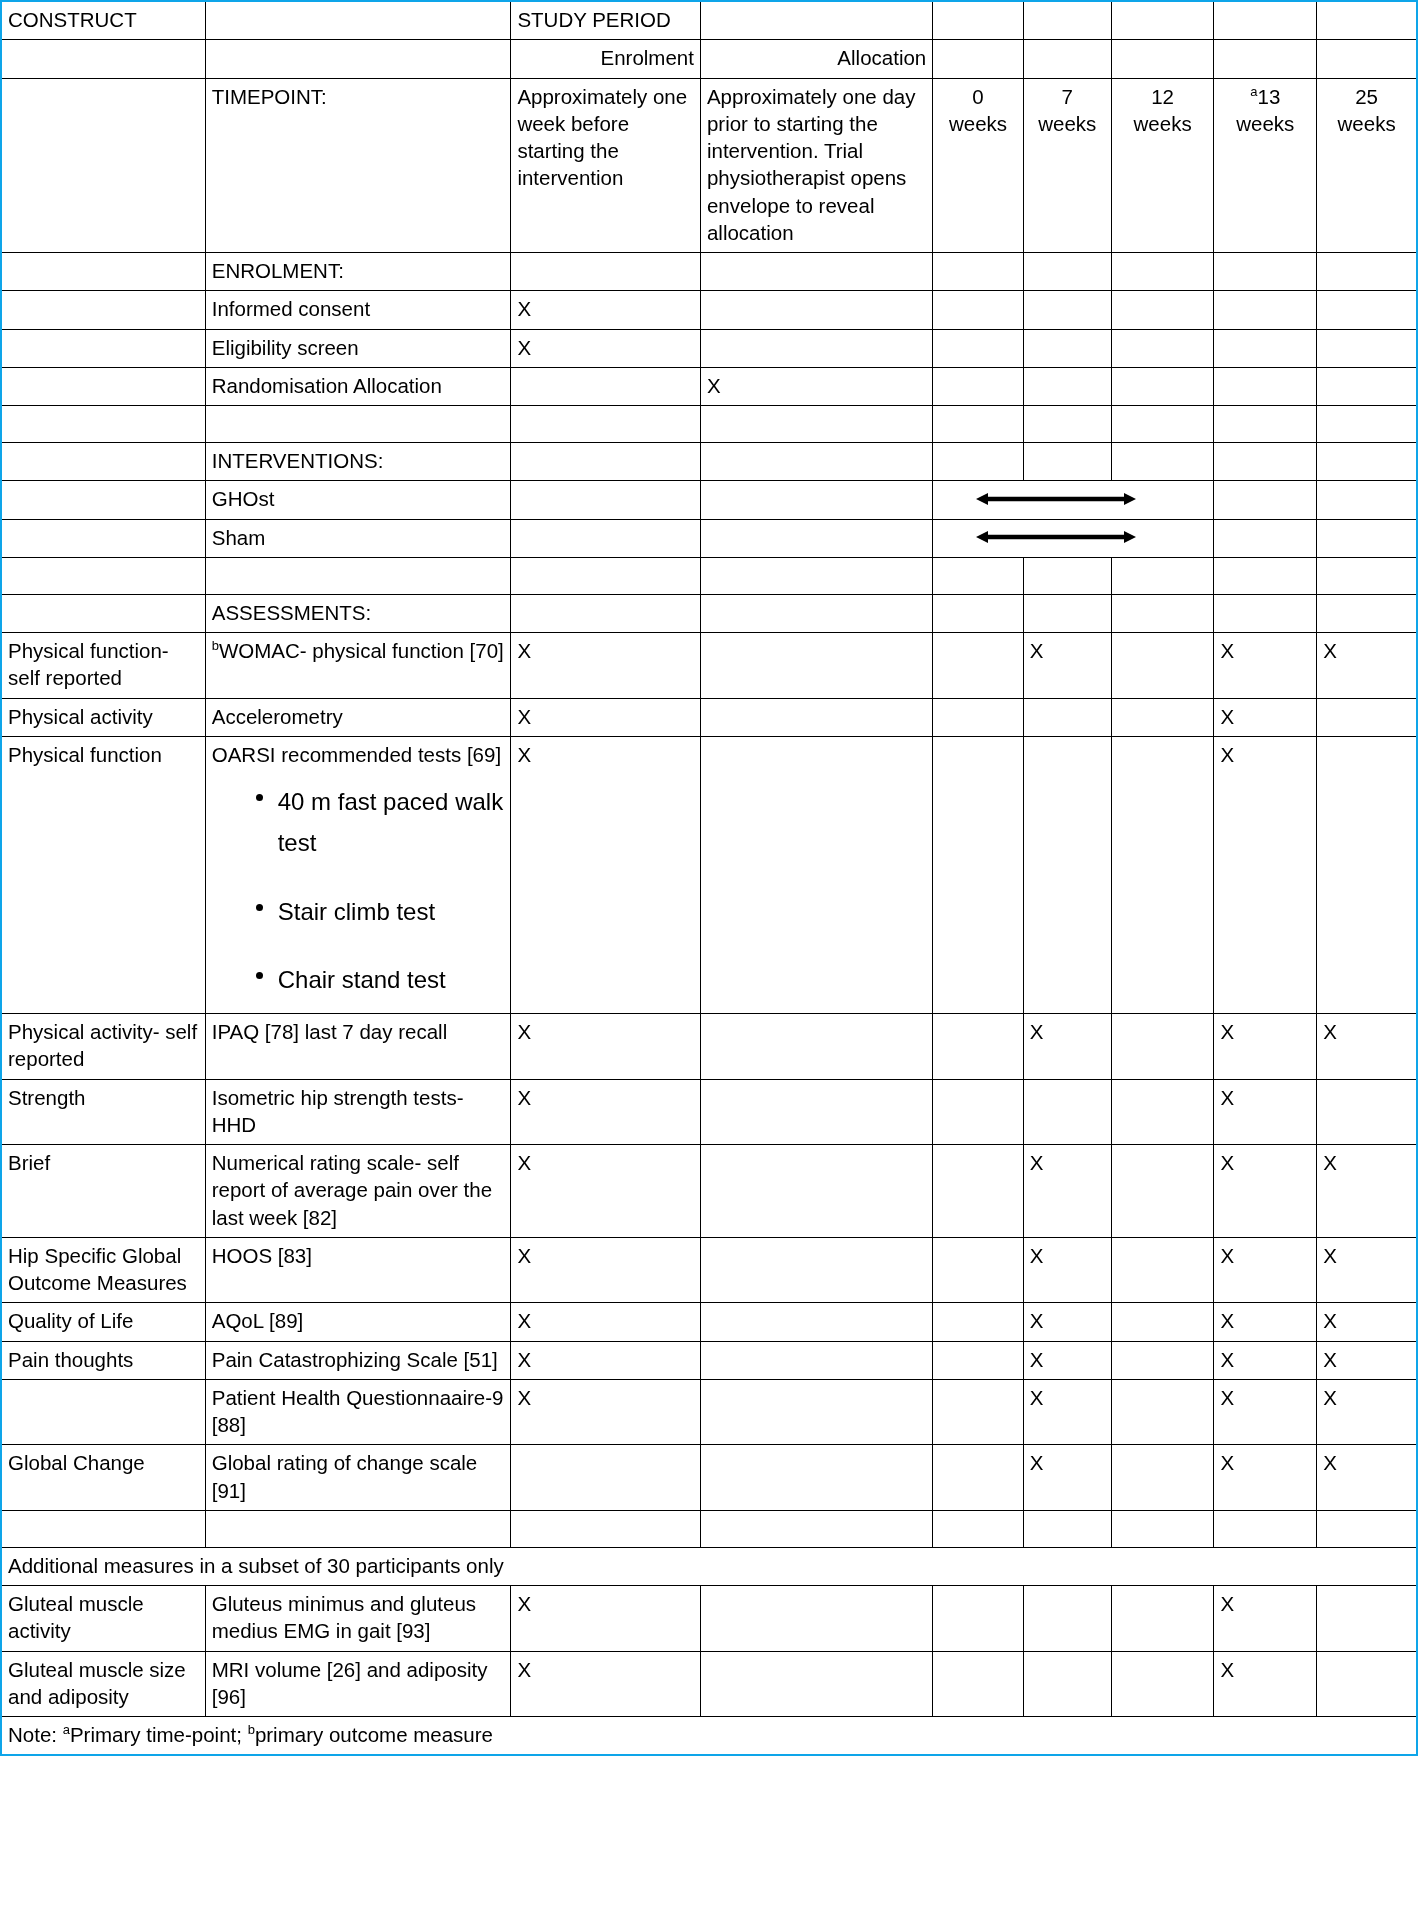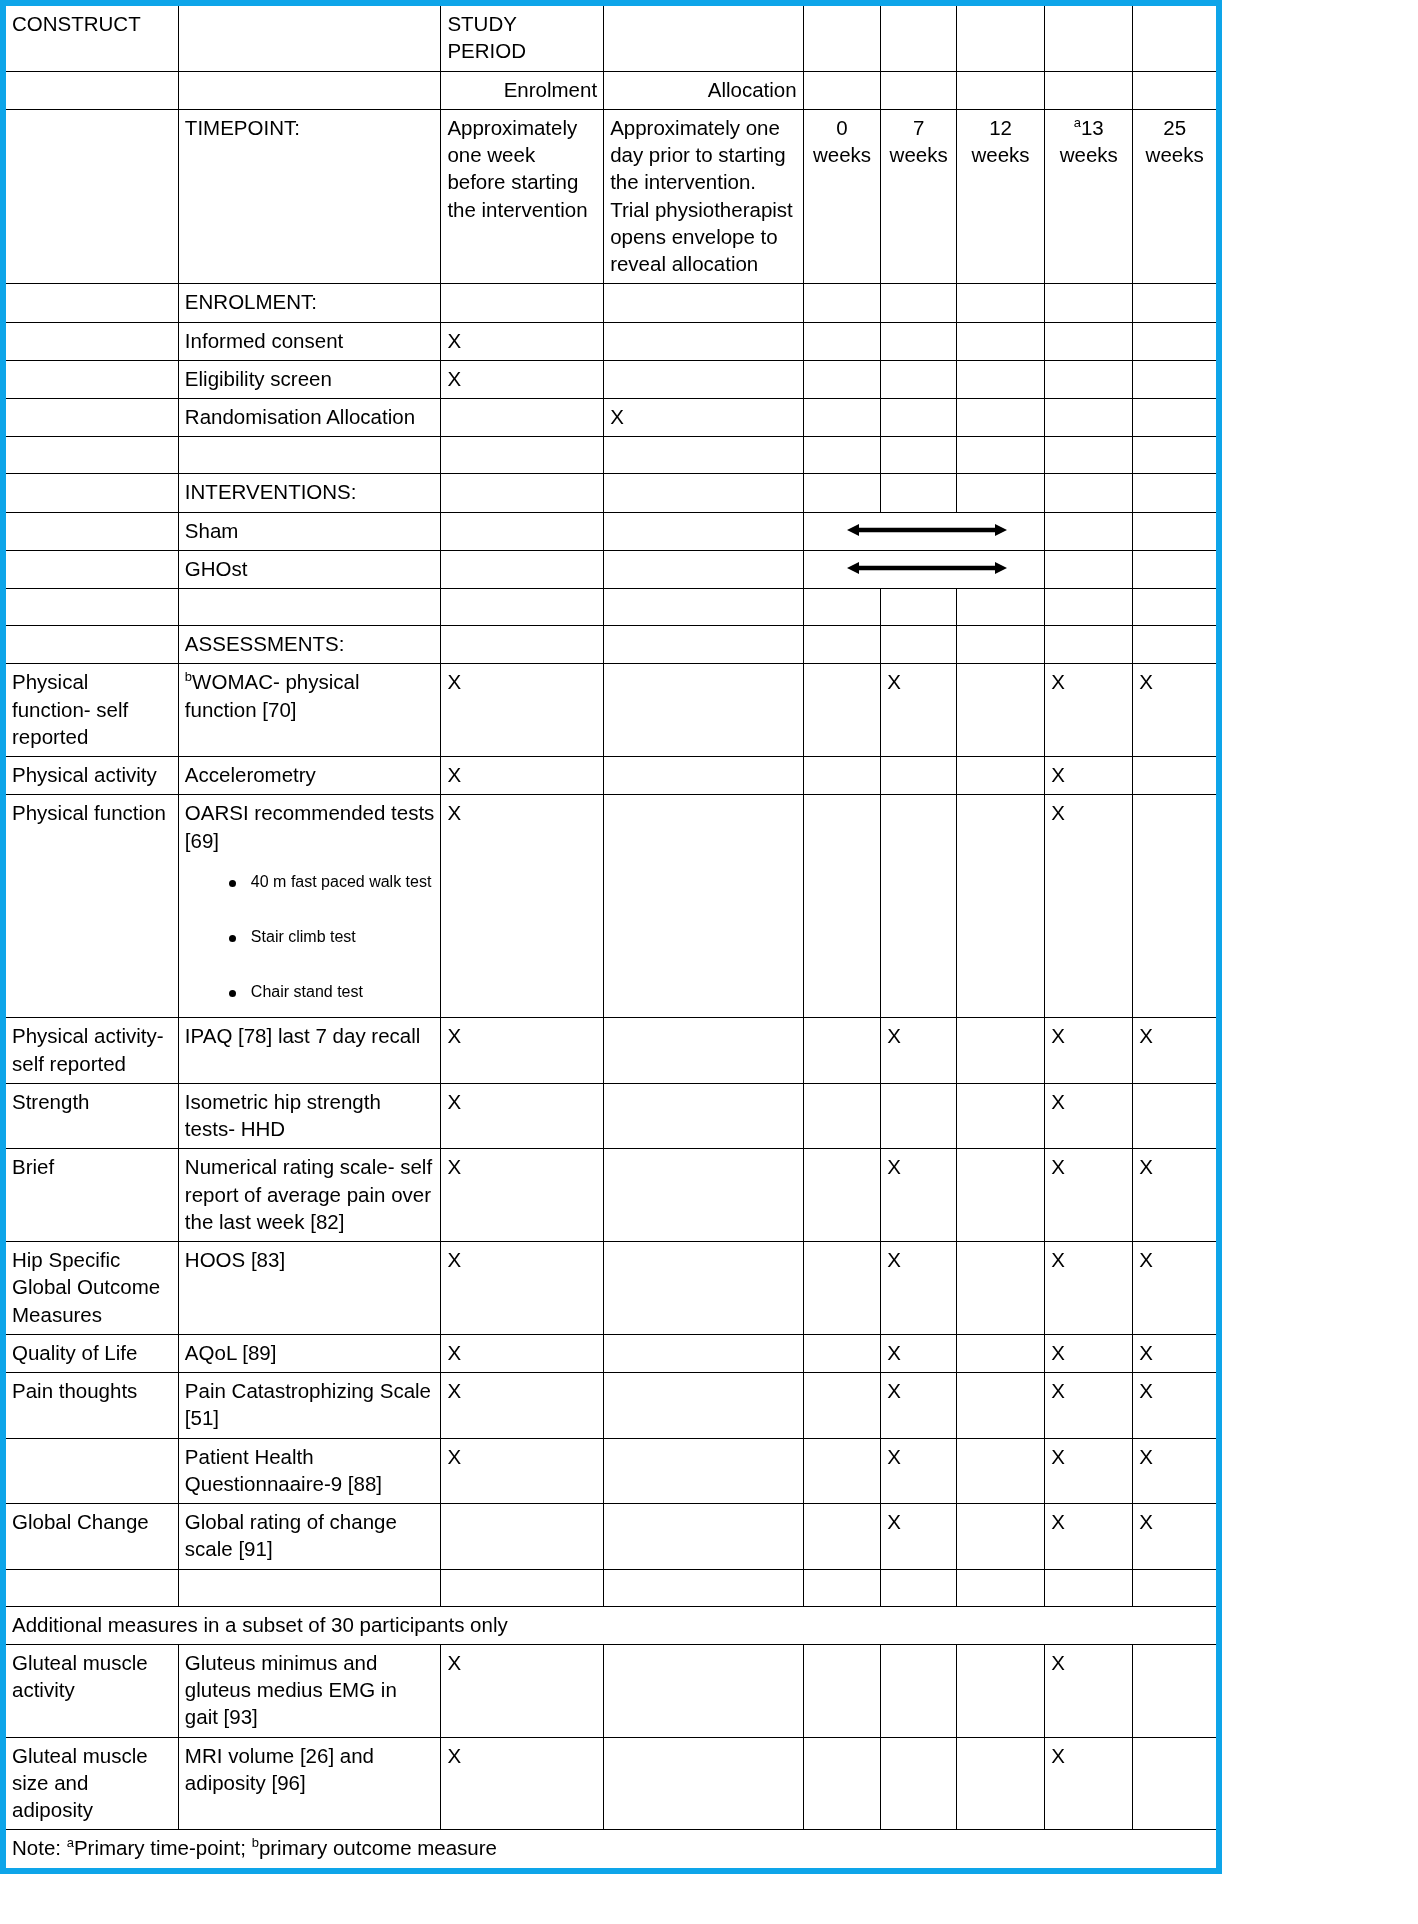--- a/index.html
+++ b/index.html
@@ -9,22 +9,22 @@
   }
   body {
     width: 1418px;
     font-family: "Liberation Sans", sans-serif;
     color: #000000;
     -webkit-font-smoothing: antialiased;
   }
   #schedule-table {
     border-collapse: collapse;
     table-layout: fixed;
-    width: 1222px;
-    border: 6px solid #0ea5e9;
+    width: 1418px;
+    border: 2px solid #0ea5e9;
   }
   #schedule-table td {
     border: 1px solid #000;
     vertical-align: top;
     padding: 4px 6px 6px 6px;
     font-size: 20.5px;
     line-height: 1.33;
     font-weight: 400;
     word-wrap: break-word;
     overflow-wrap: break-word;
@@ -70,21 +70,21 @@
 
   
   ul.bullets {
     margin: 14px 0 0 0;
     padding-left: 66px;
     list-style: none;
   }
   ul.bullets li {
     position: relative;
     margin-bottom: 28px;
-    font-size: 16px;
+    font-size: 24px;
     line-height: 1.7;
   }
   ul.bullets li:last-child { margin-bottom: 6px; }
   ul.bullets li::before {
     content: "";
     position: absolute;
     left: -22px;
     top: 12px;
     width: 7px;
     height: 7px;
@@ -246,38 +246,38 @@
         <td class="nopad-v"></td>
         <td class="nopad-v"></td>
         <td class="nopad-v"></td>
         <td class="nopad-v"></td>
         <td class="nopad-v"></td>
         <td class="nopad-v"></td>
         <td class="nopad-v"></td>
       </tr>
       <tr>
         <td class="nopad-v"></td>
-        <td class="nopad-v">Sham</td>
+        <td class="nopad-v">GHOst</td>
         <td class="nopad-v"></td>
         <td class="nopad-v"></td>
         <td class="arrow-cell" colspan="3">
           <div class="arrow-wrap">
             <svg class="arrow-svg" width="230" height="18" viewBox="0 0 230 18" style="left: 37px;">
               <line x1="8" y1="9" x2="152" y2="9" stroke="#000" stroke-width="4.5"></line>
               <polygon points="0,9 12,3 12,15" fill="#000"></polygon>
               <polygon points="160,9 148,3 148,15" fill="#000"></polygon>
             </svg>
           </div>
         </td>
         <td class="nopad-v"></td>
         <td class="nopad-v"></td>
       </tr>
       <tr>
         <td class="nopad-v"></td>
-        <td class="nopad-v">GHOst</td>
+        <td class="nopad-v">Sham</td>
         <td class="nopad-v"></td>
         <td class="nopad-v"></td>
         <td class="arrow-cell" colspan="3">
           <div class="arrow-wrap">
             <svg class="arrow-svg" width="230" height="18" viewBox="0 0 230 18" style="left: 37px;">
               <line x1="8" y1="9" x2="152" y2="9" stroke="#000" stroke-width="4.5"></line>
               <polygon points="0,9 12,3 12,15" fill="#000"></polygon>
               <polygon points="160,9 148,3 148,15" fill="#000"></polygon>
             </svg>
           </div>

